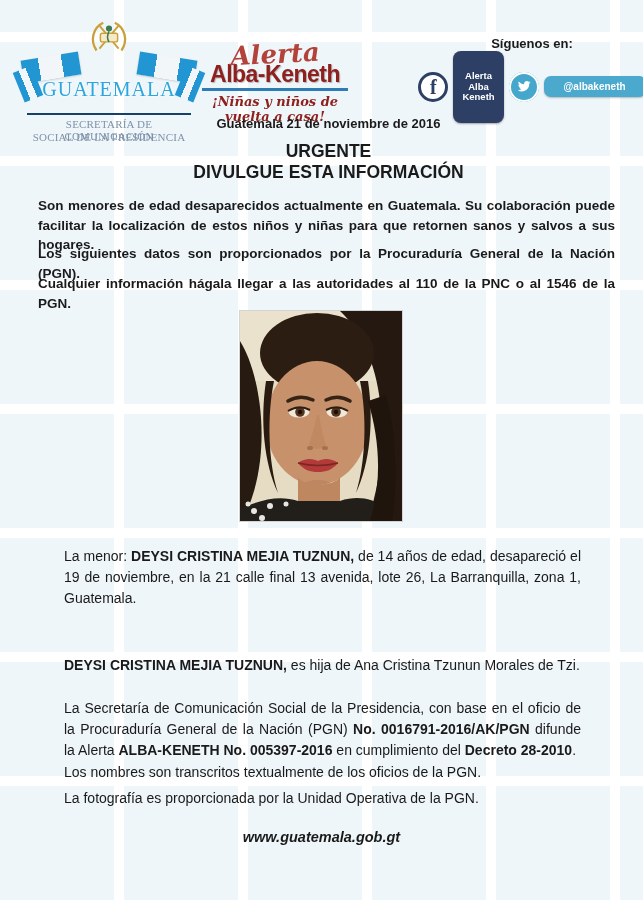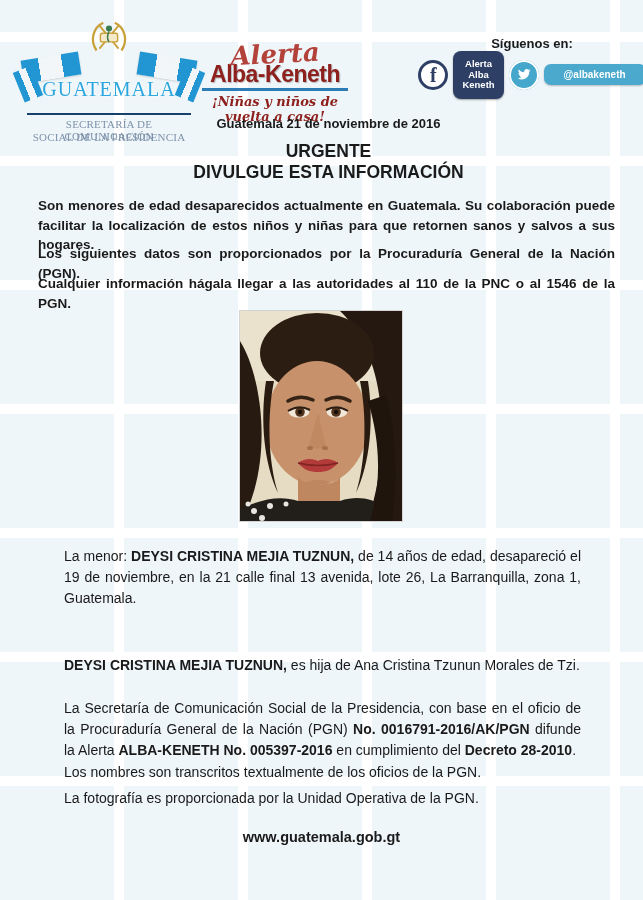--- a/index.html
+++ b/index.html
@@ -50,21 +50,21 @@
           font-size:13px; color:#8e211d; }
 
   
   .social { position:absolute; right:18px; top:36px; width:186px; }
   .social-title { font-weight:bold; font-size:13px; text-align:center; }
   .social-row { display:flex; align-items:center; justify-content:center; gap:5px; }
   .fb-circle { width:30px; height:30px; border-radius:50%; border:3px solid #2e3f66;
           background:#ffffff; color:#2e3f66; font-family:"Liberation Serif", serif;
           font-weight:bold; font-size:20px; line-height:24px; text-align:center; flex:0 0 auto; }
   .fb-badge { background:#2e3f66; color:#ffffff; font-size:9.5px; font-weight:bold;
-          line-height:10.5px; text-align:center; padding:8px 9px; border-radius:8px;
+          line-height:10.5px; text-align:center; padding:20px 9px; border-radius:8px;
           box-shadow:0 1px 2px rgba(0,0,0,.35); }
   .fb-badge span { display:block; }
   .tw-circle { width:30px; height:30px; border-radius:50%; background:#45a7cb;
           box-shadow:inset 0 0 0 2px #ffffff; display:flex; align-items:center;
           justify-content:center; flex:0 0 auto; }
   .tw-badge { background:#4aa9cd; color:#ffffff; font-size:10px; font-weight:bold;
           padding:5px 20px; border-radius:7px; box-shadow:0 1px 2px rgba(0,0,0,.25); }
 
   
   .date-line { position:absolute; top:116px; left:0; right:0; padding-left:14px;
@@ -89,21 +89,21 @@
           line-height:21px; text-align:justify; }
   .dp1 { top:546px; }
   .dp2 { top:611px; }
   .dp3 { top:655px; }
   .dp4 { top:698px; }
   .dp5 { top:762px; }
   .dp6 { top:788px; }
 
   
   .footer { position:absolute; top:829px; left:0; right:0; text-align:center;
-          font-weight:bold; font-size:14.5px; }
+          font-weight:bold; font-style:italic; font-size:14.5px; }
 </style>
 </head>
 <body>
 
 <div class="page">
 
   <div class="gov-logo">
     <svg class="emblem" viewBox="0 0 48 48">
       <path d="M11 36 C4 26 7 12 18 7" fill="none" stroke="#c9a13b" stroke-width="2.4"></path>
       <path d="M37 36 C44 26 41 12 30 7" fill="none" stroke="#c9a13b" stroke-width="2.4"></path>

